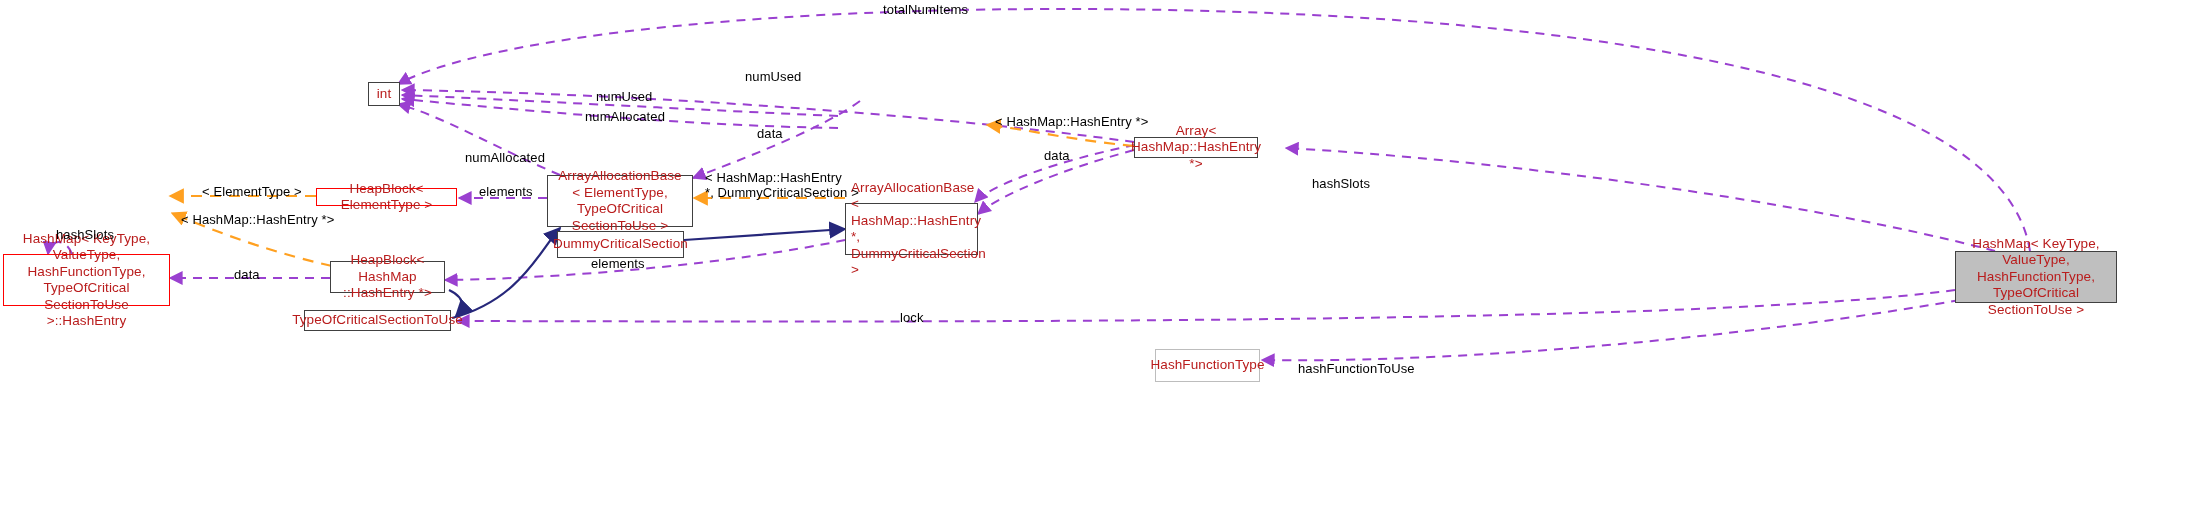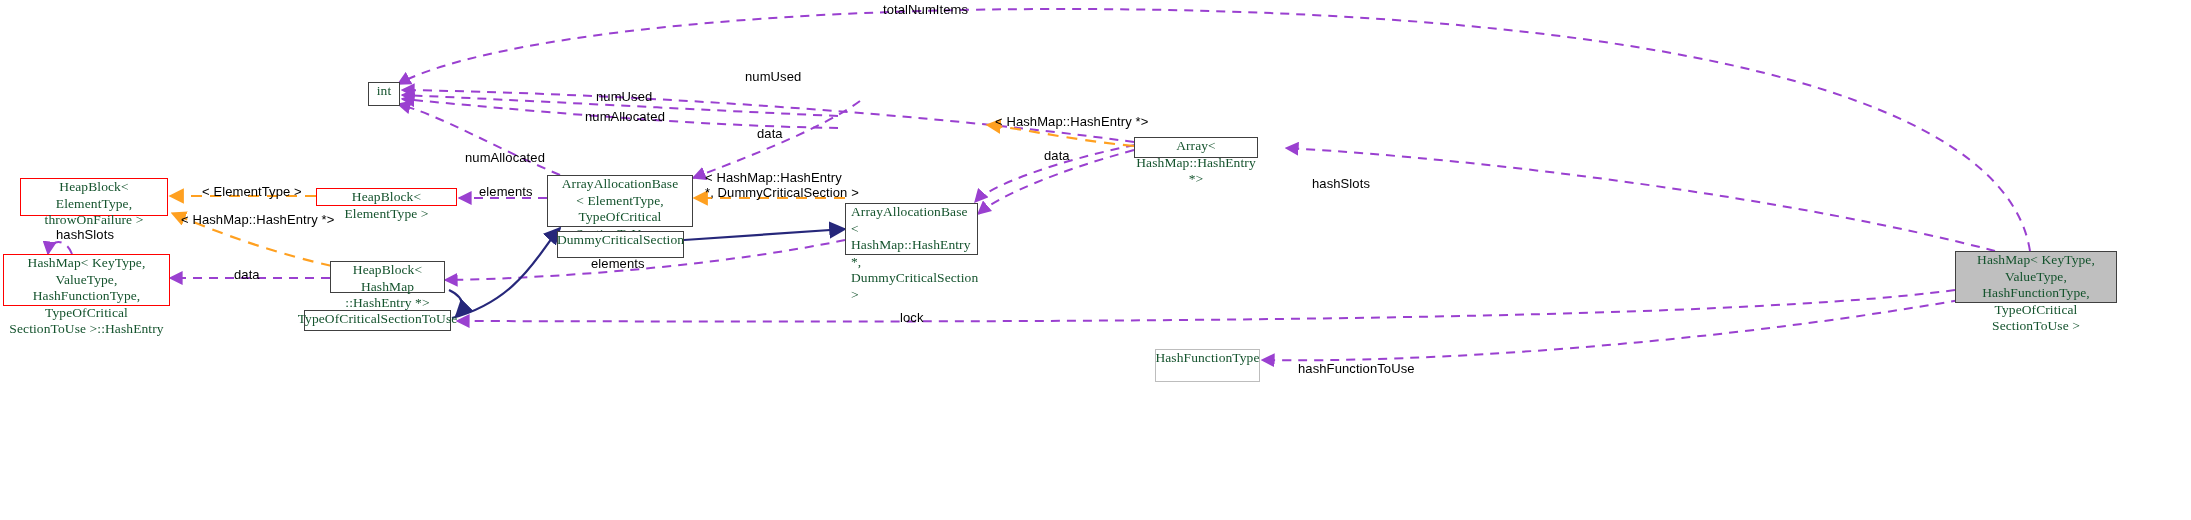--- a/index.html
+++ b/index.html
@@ -19,31 +19,30 @@
     position: absolute;
     left: 0;
     top: 0;
     width: 2191px;
     height: 520px;
   }
   .node-box {
     position: absolute;
     box-sizing: border-box;
     display: flex;
-    align-items: flex-start;
+    align-items: center;
     justify-content: center;
     text-align: center;
     font-size: 13.5px;
     line-height: 16.5px;
-    color: #14532d;
+    color: #b91c1c;
     background: #ffffff;
     border: 1px solid #404040;
     white-space: pre-line;
     letter-spacing: 0.1px;
-    font-family: Liberation Serif, serif;
   }
   .node-box.red {
     border: 1.6px solid #ff0000;
   }
   .node-box.gray-fill {
     background: #bfbfbf;
     border: 1.6px solid #404040;
   }
   .node-box.light-border {
     border: 1.2px solid #bdbdbd;
@@ -128,24 +127,20 @@
       <path d="M 684 240 L 845 229"></path>
 
       <path d="M 449 290 C 470 300 460 312 456 316"></path>
     </g>
   </svg>
 
   <div class="node-box" style="left:368px; top:82px; width:32px; height:24px;">
     <span>int</span>
   </div>
 
-  <div class="node-box red" style="left:20px; top:178px; width:148px; height:38px;">
-    <span>HeapBlock&lt; ElementType,
-throwOnFailure &gt;</span>
-  </div>
 
   <div class="node-box red" style="left:316px; top:188px; width:141px; height:18px;">
     <span>HeapBlock&lt; ElementType &gt;</span>
   </div>
 
   <div class="node-box" style="left:547px; top:175px; width:146px; height:52px;">
     <span>ArrayAllocationBase
 &lt; ElementType, TypeOfCritical
 SectionToUse &gt;</span>
   </div>

